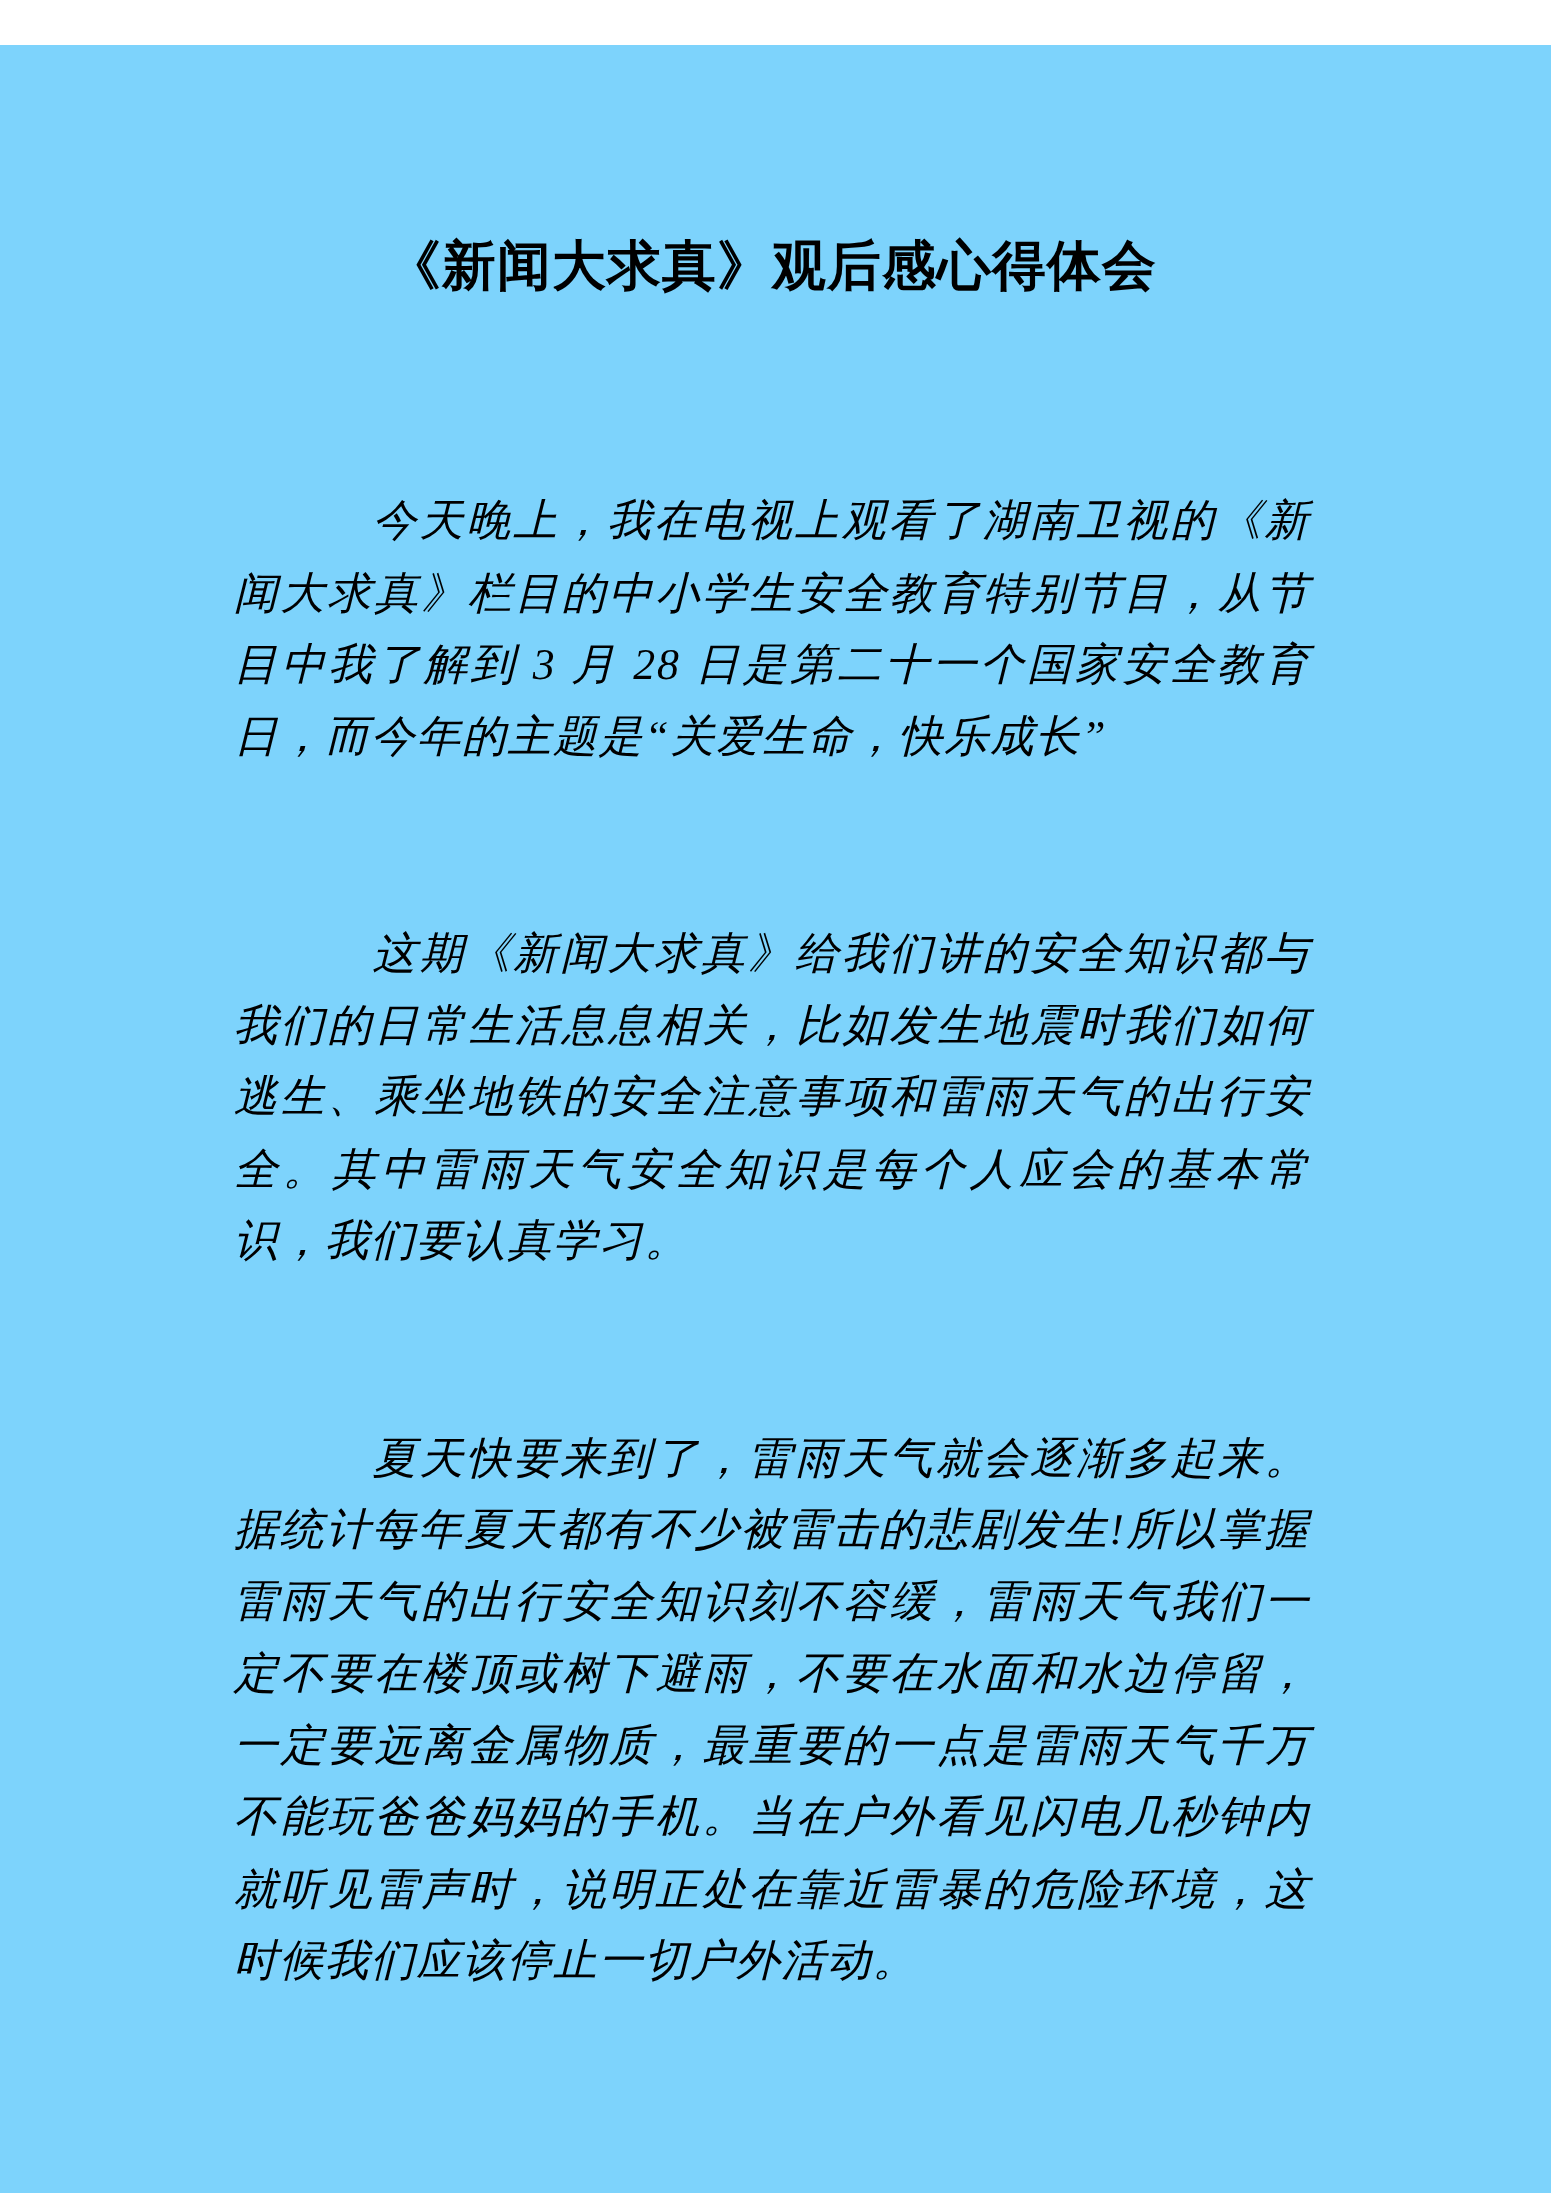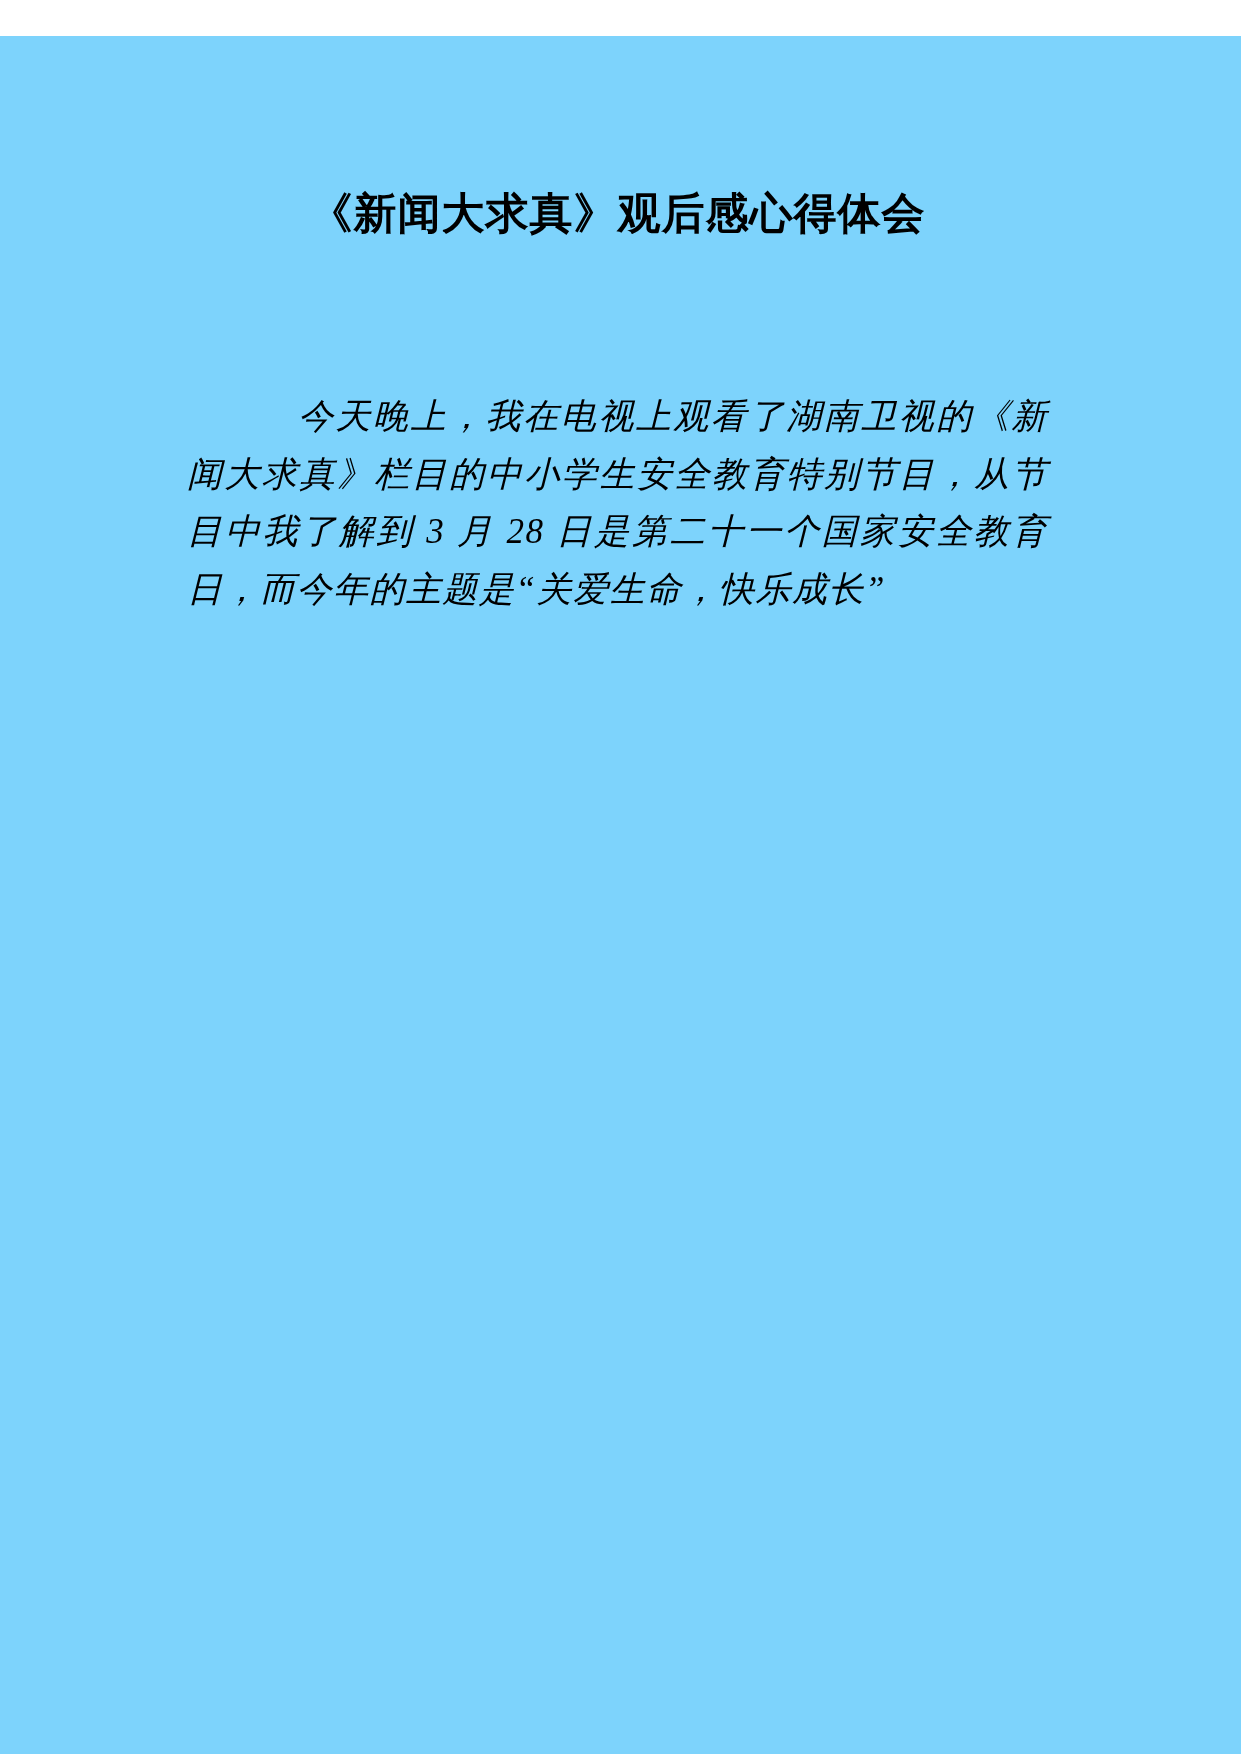--- a/index.html
+++ b/index.html
@@ -49,14 +49,16 @@
     margin-bottom: 0;
   }
 </style>
 </head>
 <body>
 
 <div class="page">
   <div class="doc-body">
     <h1 class="doc-title">《新闻大求真》观后感心得体会</h1>
     <p class="doc-para first">今天晚上，我在电视上观看了湖南卫视的《新闻大求真》栏目的中小学生安全教育特别节目，从节目中我了解到 3 月 28 日是第二十一个国家安全教育日，而今年的主题是“关爱生命，快乐成长”</p>
+    <p class="doc-para">这期《新闻大求真》给我们讲的安全知识都与我们的日常生活息息相关，比如发生地震时我们如何逃生、乘坐地铁的安全注意事项和雷雨天气的出行安全。其中雷雨天气安全知识是每个人应会的基本常识，我们要认真学习。</p>
+    <p class="doc-para last">夏天快要来到了，雷雨天气就会逐渐多起来。据统计每年夏天都有不少被雷击的悲剧发生!所以掌握雷雨天气的出行安全知识刻不容缓，雷雨天气我们一定不要在楼顶或树下避雨，不要在水面和水边停留，一定要远离金属物质，最重要的一点是雷雨天气千万不能玩爸爸妈妈的手机。当在户外看见闪电几秒钟内就听见雷声时，说明正处在靠近雷暴的危险环境，这时候我们应该停止一切户外活动。</p>
   </div>
 </div>
 
 </body></html>

